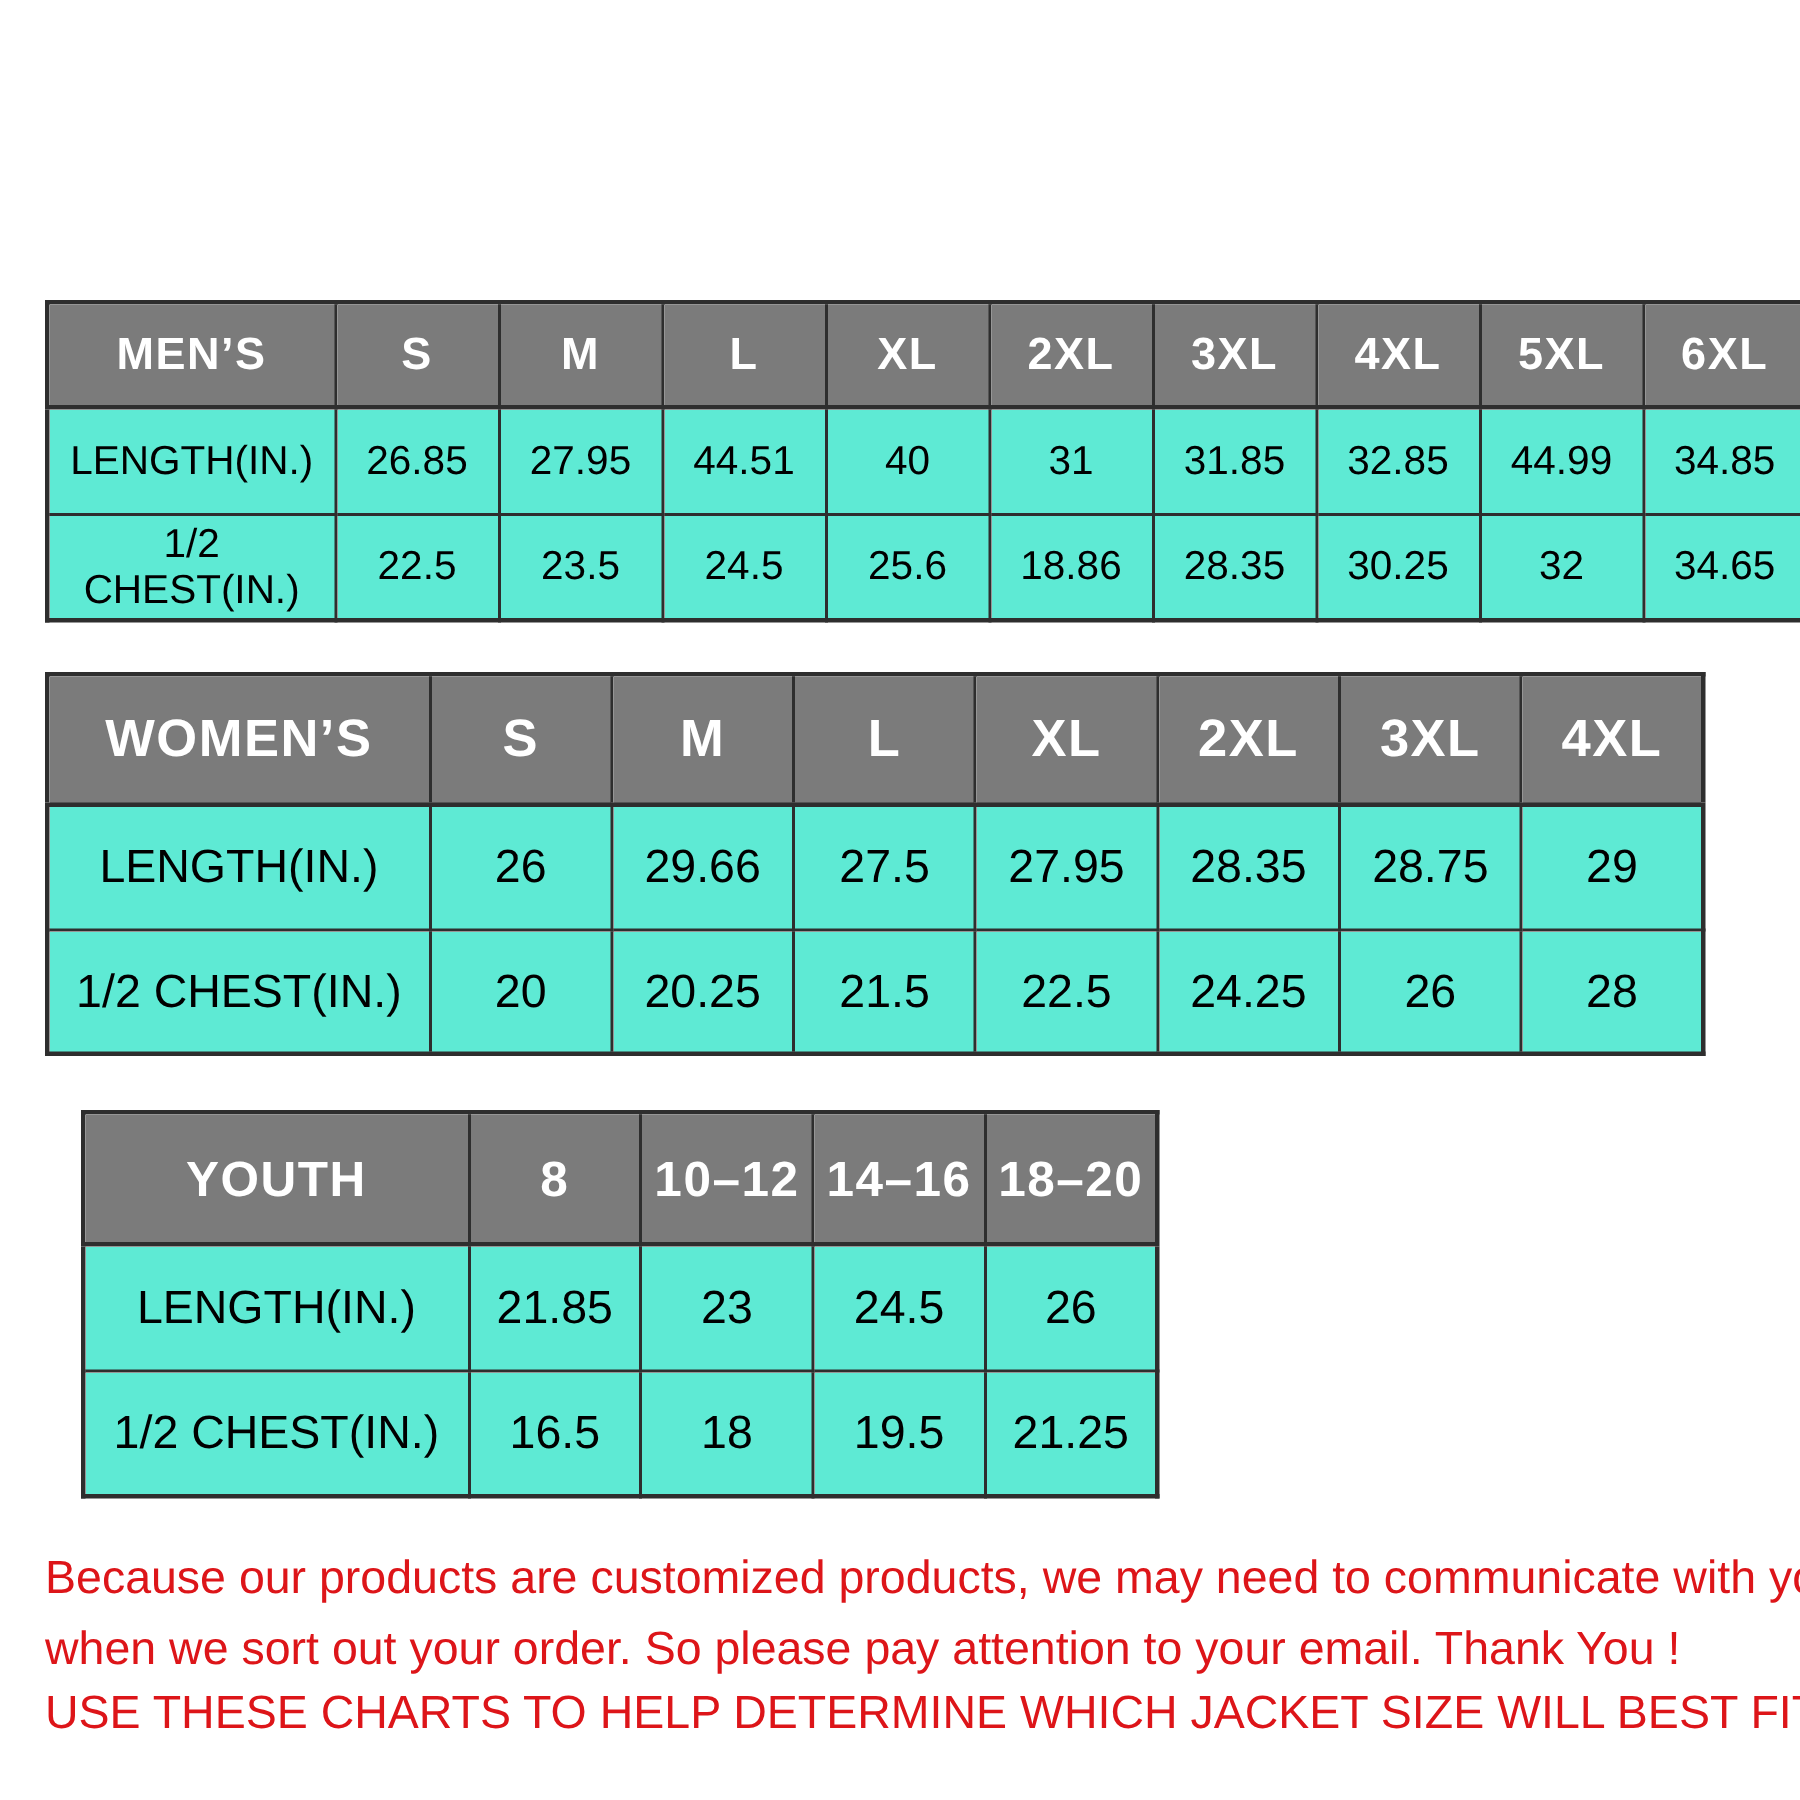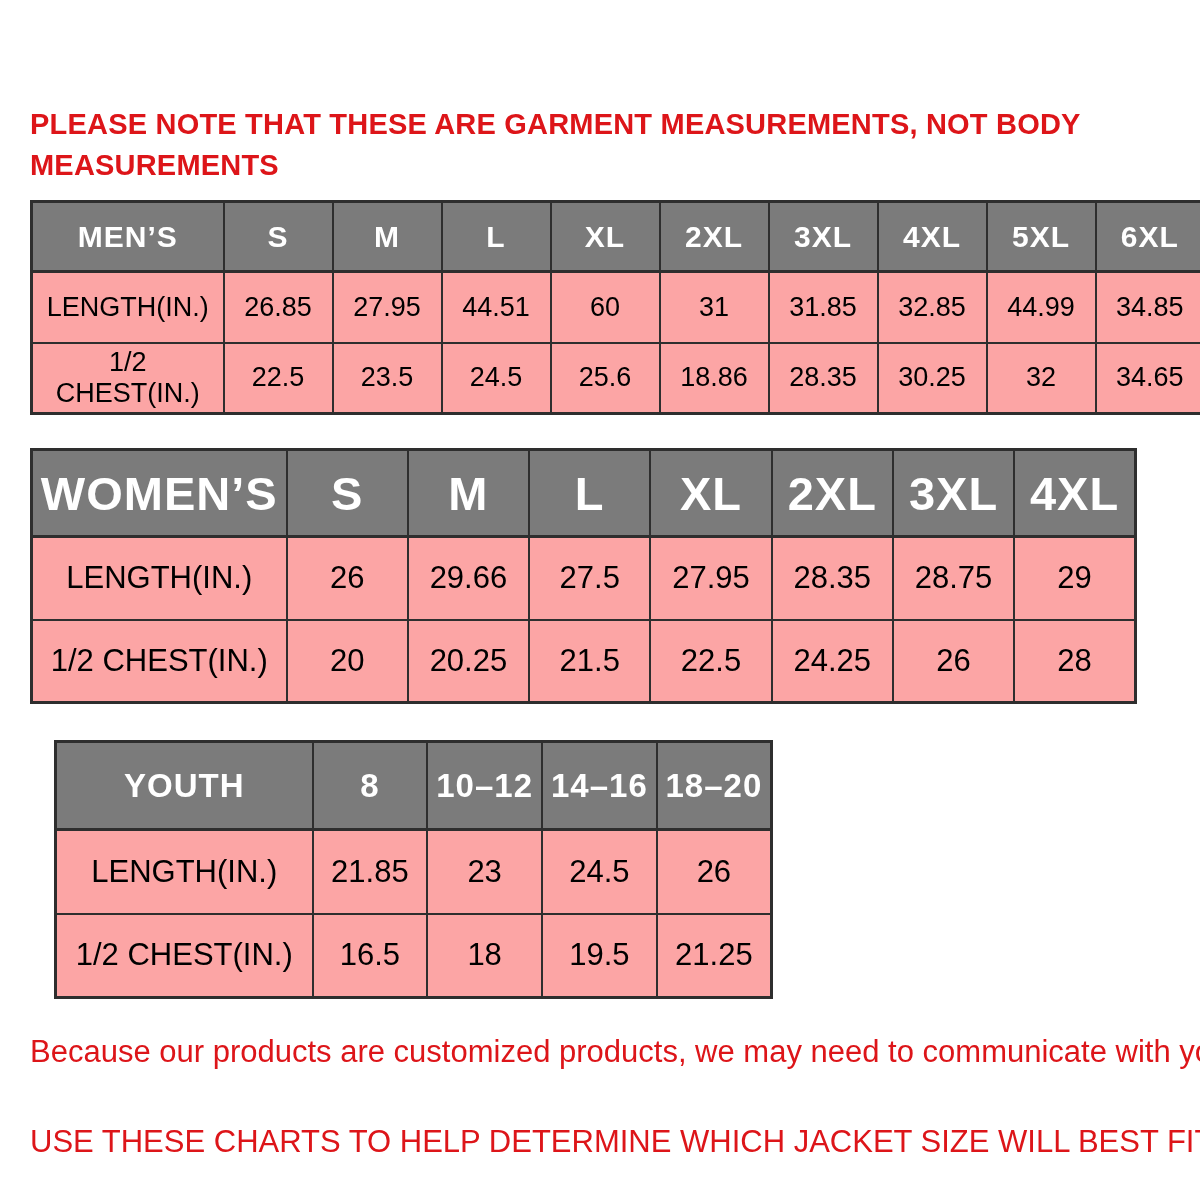--- a/index.html
+++ b/index.html
@@ -36,50 +36,46 @@
     border:3px solid var(--border);
   }
   table.size-table th, table.size-table td{
     border:2px solid var(--border);text-align:center;vertical-align:middle;
     padding:0 4px;overflow:hidden;
   }
   table.size-table thead th{
     background:var(--gray);color:var(--header-text);font-weight:700;letter-spacing:1px;
   }
   table.size-table thead{border-bottom:3px solid var(--border);}
-  table.size-table td{background:#fca5a5;color:var(--body-text);font-weight:400;}
+  table.size-table td{background:#5eead4;color:var(--body-text);font-weight:400;}
   #mens col.first-col{width:192px;}
   #womens col.first-col{width:255px;}
   #youth col.first-col{width:257px;}
   #mens thead th{height:70px;font-size:30px;}
   #mens td{height:71px;font-size:27px;}
-  #womens thead th{height:87px;font-size:47px;}
+  #womens thead th{height:87px;font-size:35px;}
   #womens td{height:83px;font-size:31px;}
   #youth thead th{height:88px;font-size:33px;}
   #youth td{height:84px;font-size:31px;}
   .footer-para{
     position:absolute;left:30px;top:1028px;width:1160px;
     color:var(--red);font-size:31px;line-height:47px;font-weight:400;
   }
   .footer-para div{white-space:nowrap;}
   .footer-line{
     position:absolute;left:30px;top:1124px;
     color:var(--red);font-size:31px;font-weight:400;white-space:nowrap;
   }
 </style>
 </head>
 <body>
 
 <div class="canvas">
 
 
-  <div class="note">
-    <div>PLEASE NOTE THAT THESE ARE GARMENT MEASUREMENTS, NOT BODY</div>
-    <div>MEASUREMENTS</div>
-  </div>
 
   <div id="mens" class="tbl-host">
       <table class="size-table">
         <colgroup>
           <col class="first-col">
           <col>
           <col>
           <col>
           <col>
           <col>
@@ -101,21 +97,21 @@
             <th>5XL</th>
             <th>6XL</th>
           </tr>
         </thead>
         <tbody>
           <tr>
             <td>LENGTH(IN.)</td>
             <td>26.85</td>
             <td>27.95</td>
             <td>44.51</td>
-            <td>60</td>
+            <td>40</td>
             <td>31</td>
             <td>31.85</td>
             <td>32.85</td>
             <td>44.99</td>
             <td>34.85</td>
           </tr>
           <tr>
             <td>1/2 CHEST(IN.)</td>
             <td>22.5</td>
             <td>23.5</td>
@@ -210,17 +206,18 @@
             <td>18</td>
             <td>19.5</td>
             <td>21.25</td>
           </tr>
         </tbody>
       </table>
     </div>
 
   <div class="footer-para">
     <div>Because our products are customized products, we may need to communicate with you</div>
+    <div>when we sort out your order. So please pay attention to your email. Thank You !</div>
   </div>
 
   <div class="footer-line">USE THESE CHARTS TO HELP DETERMINE WHICH JACKET SIZE WILL BEST FIT YOU.</div>
 
 </div>
 
 </body></html>

